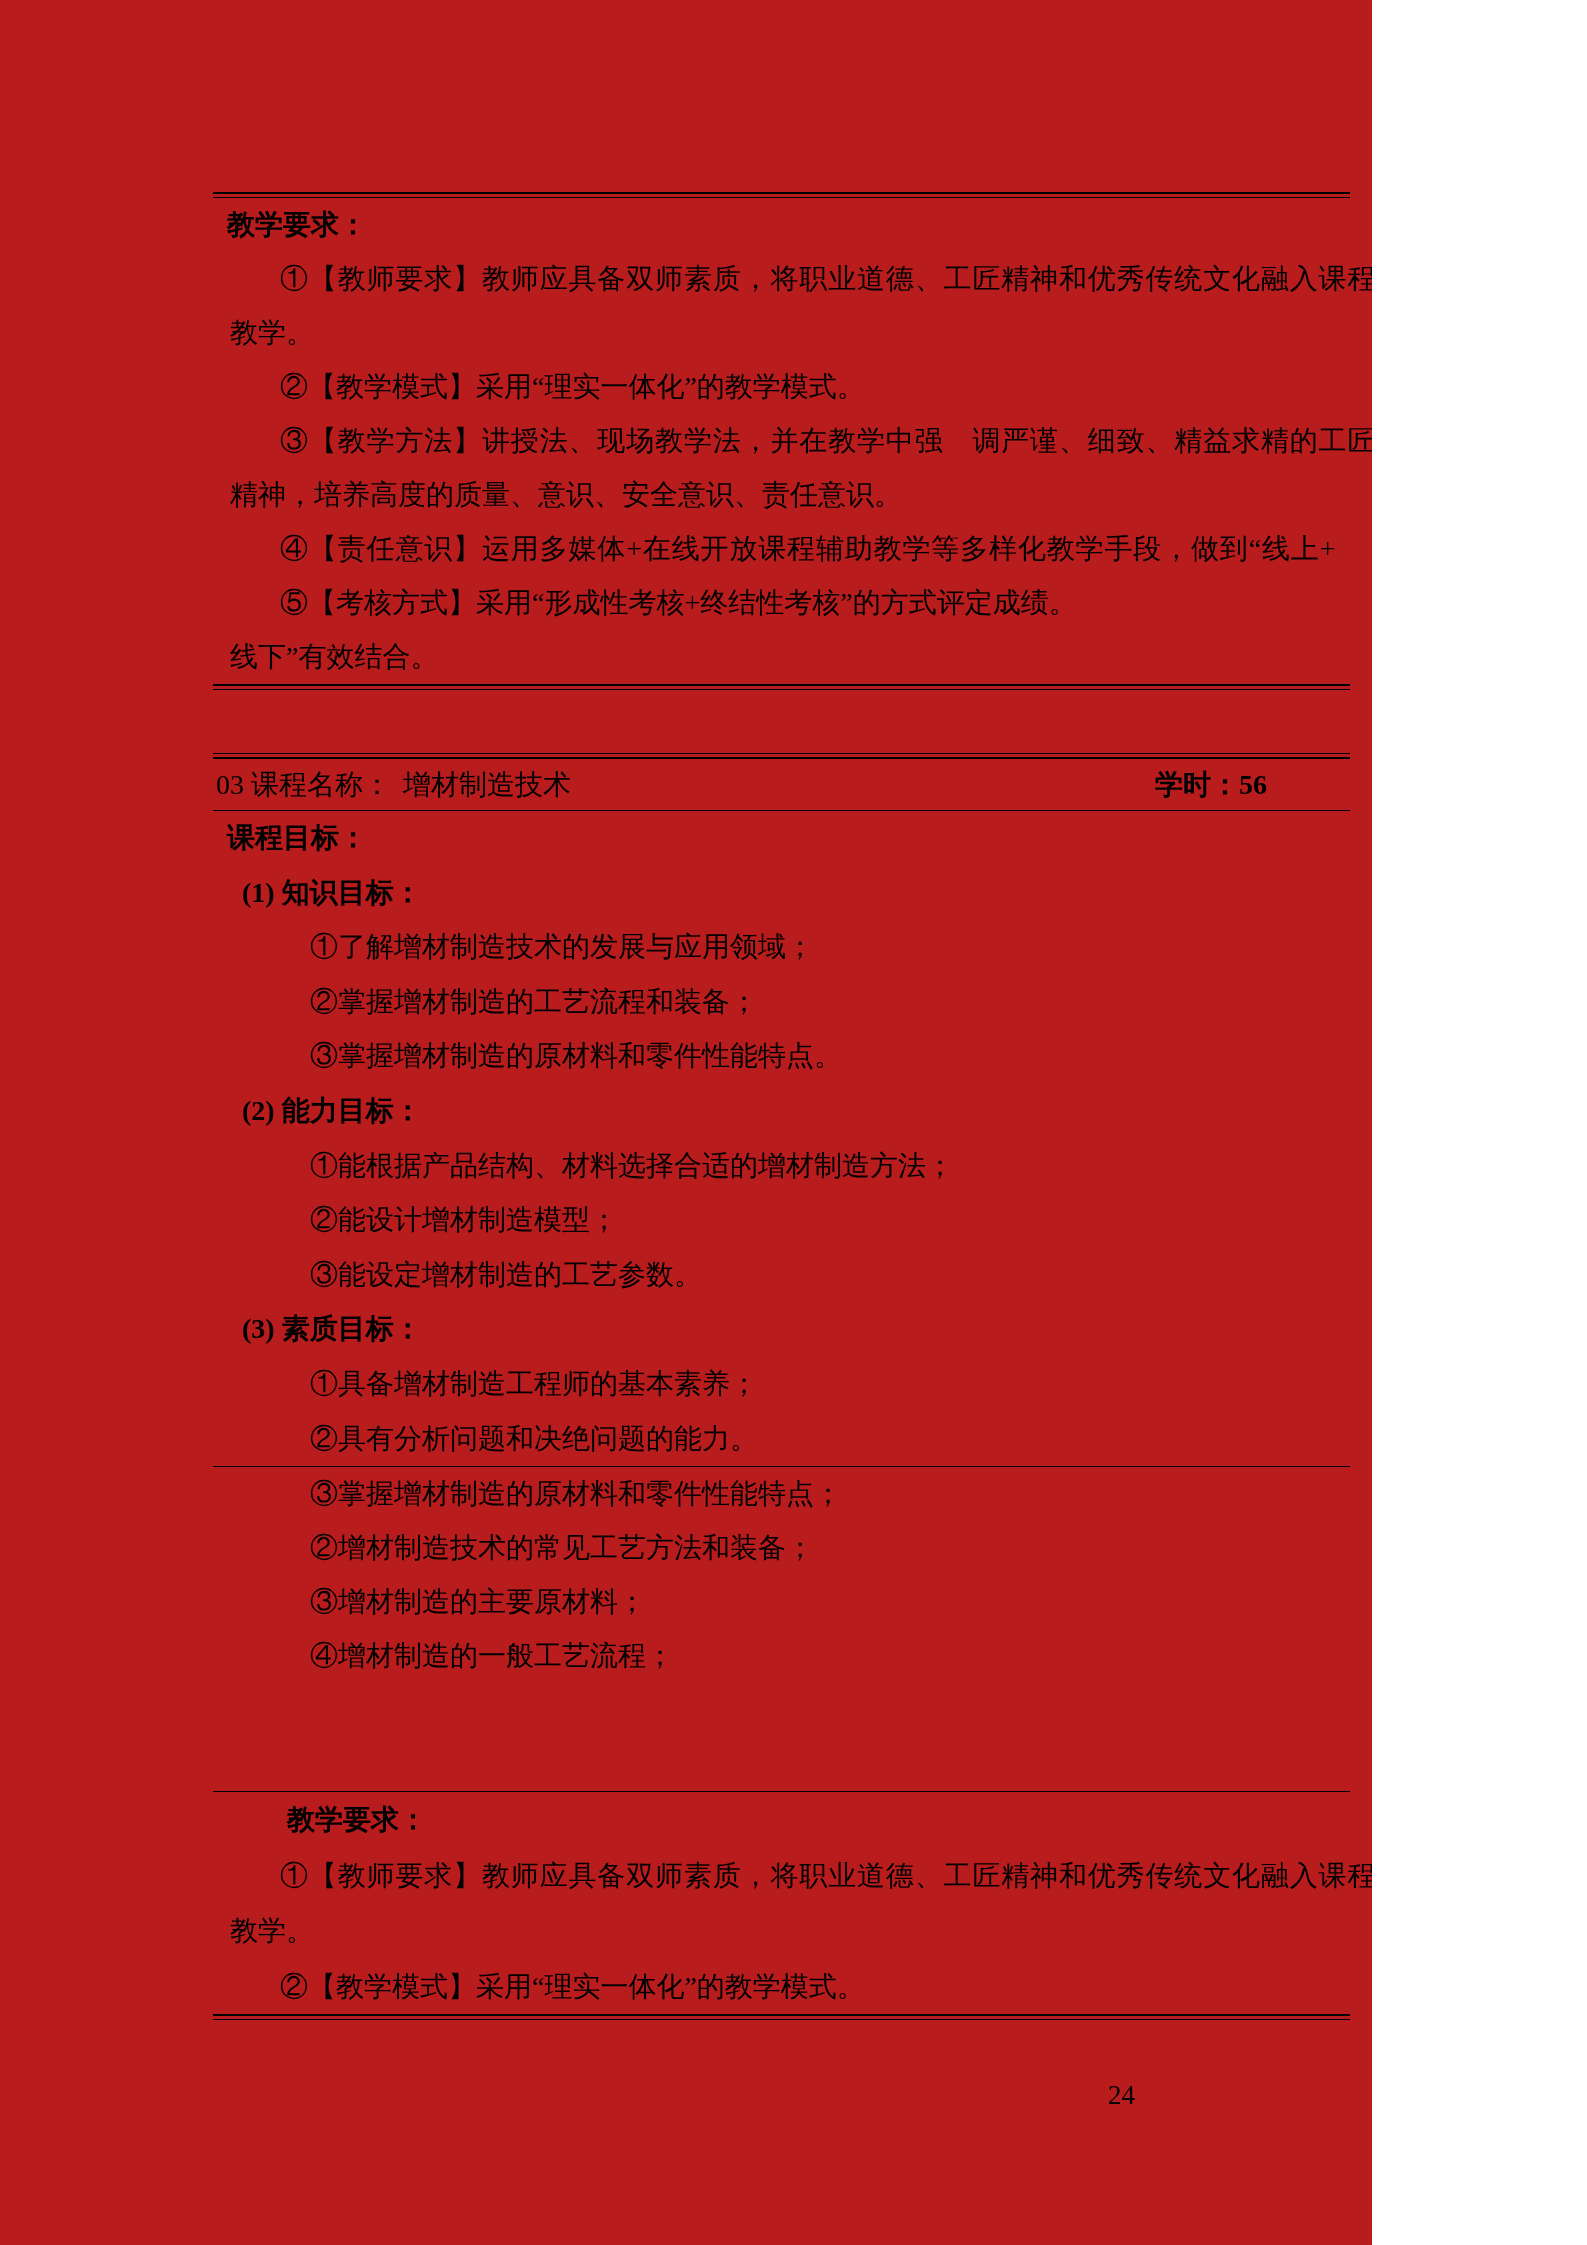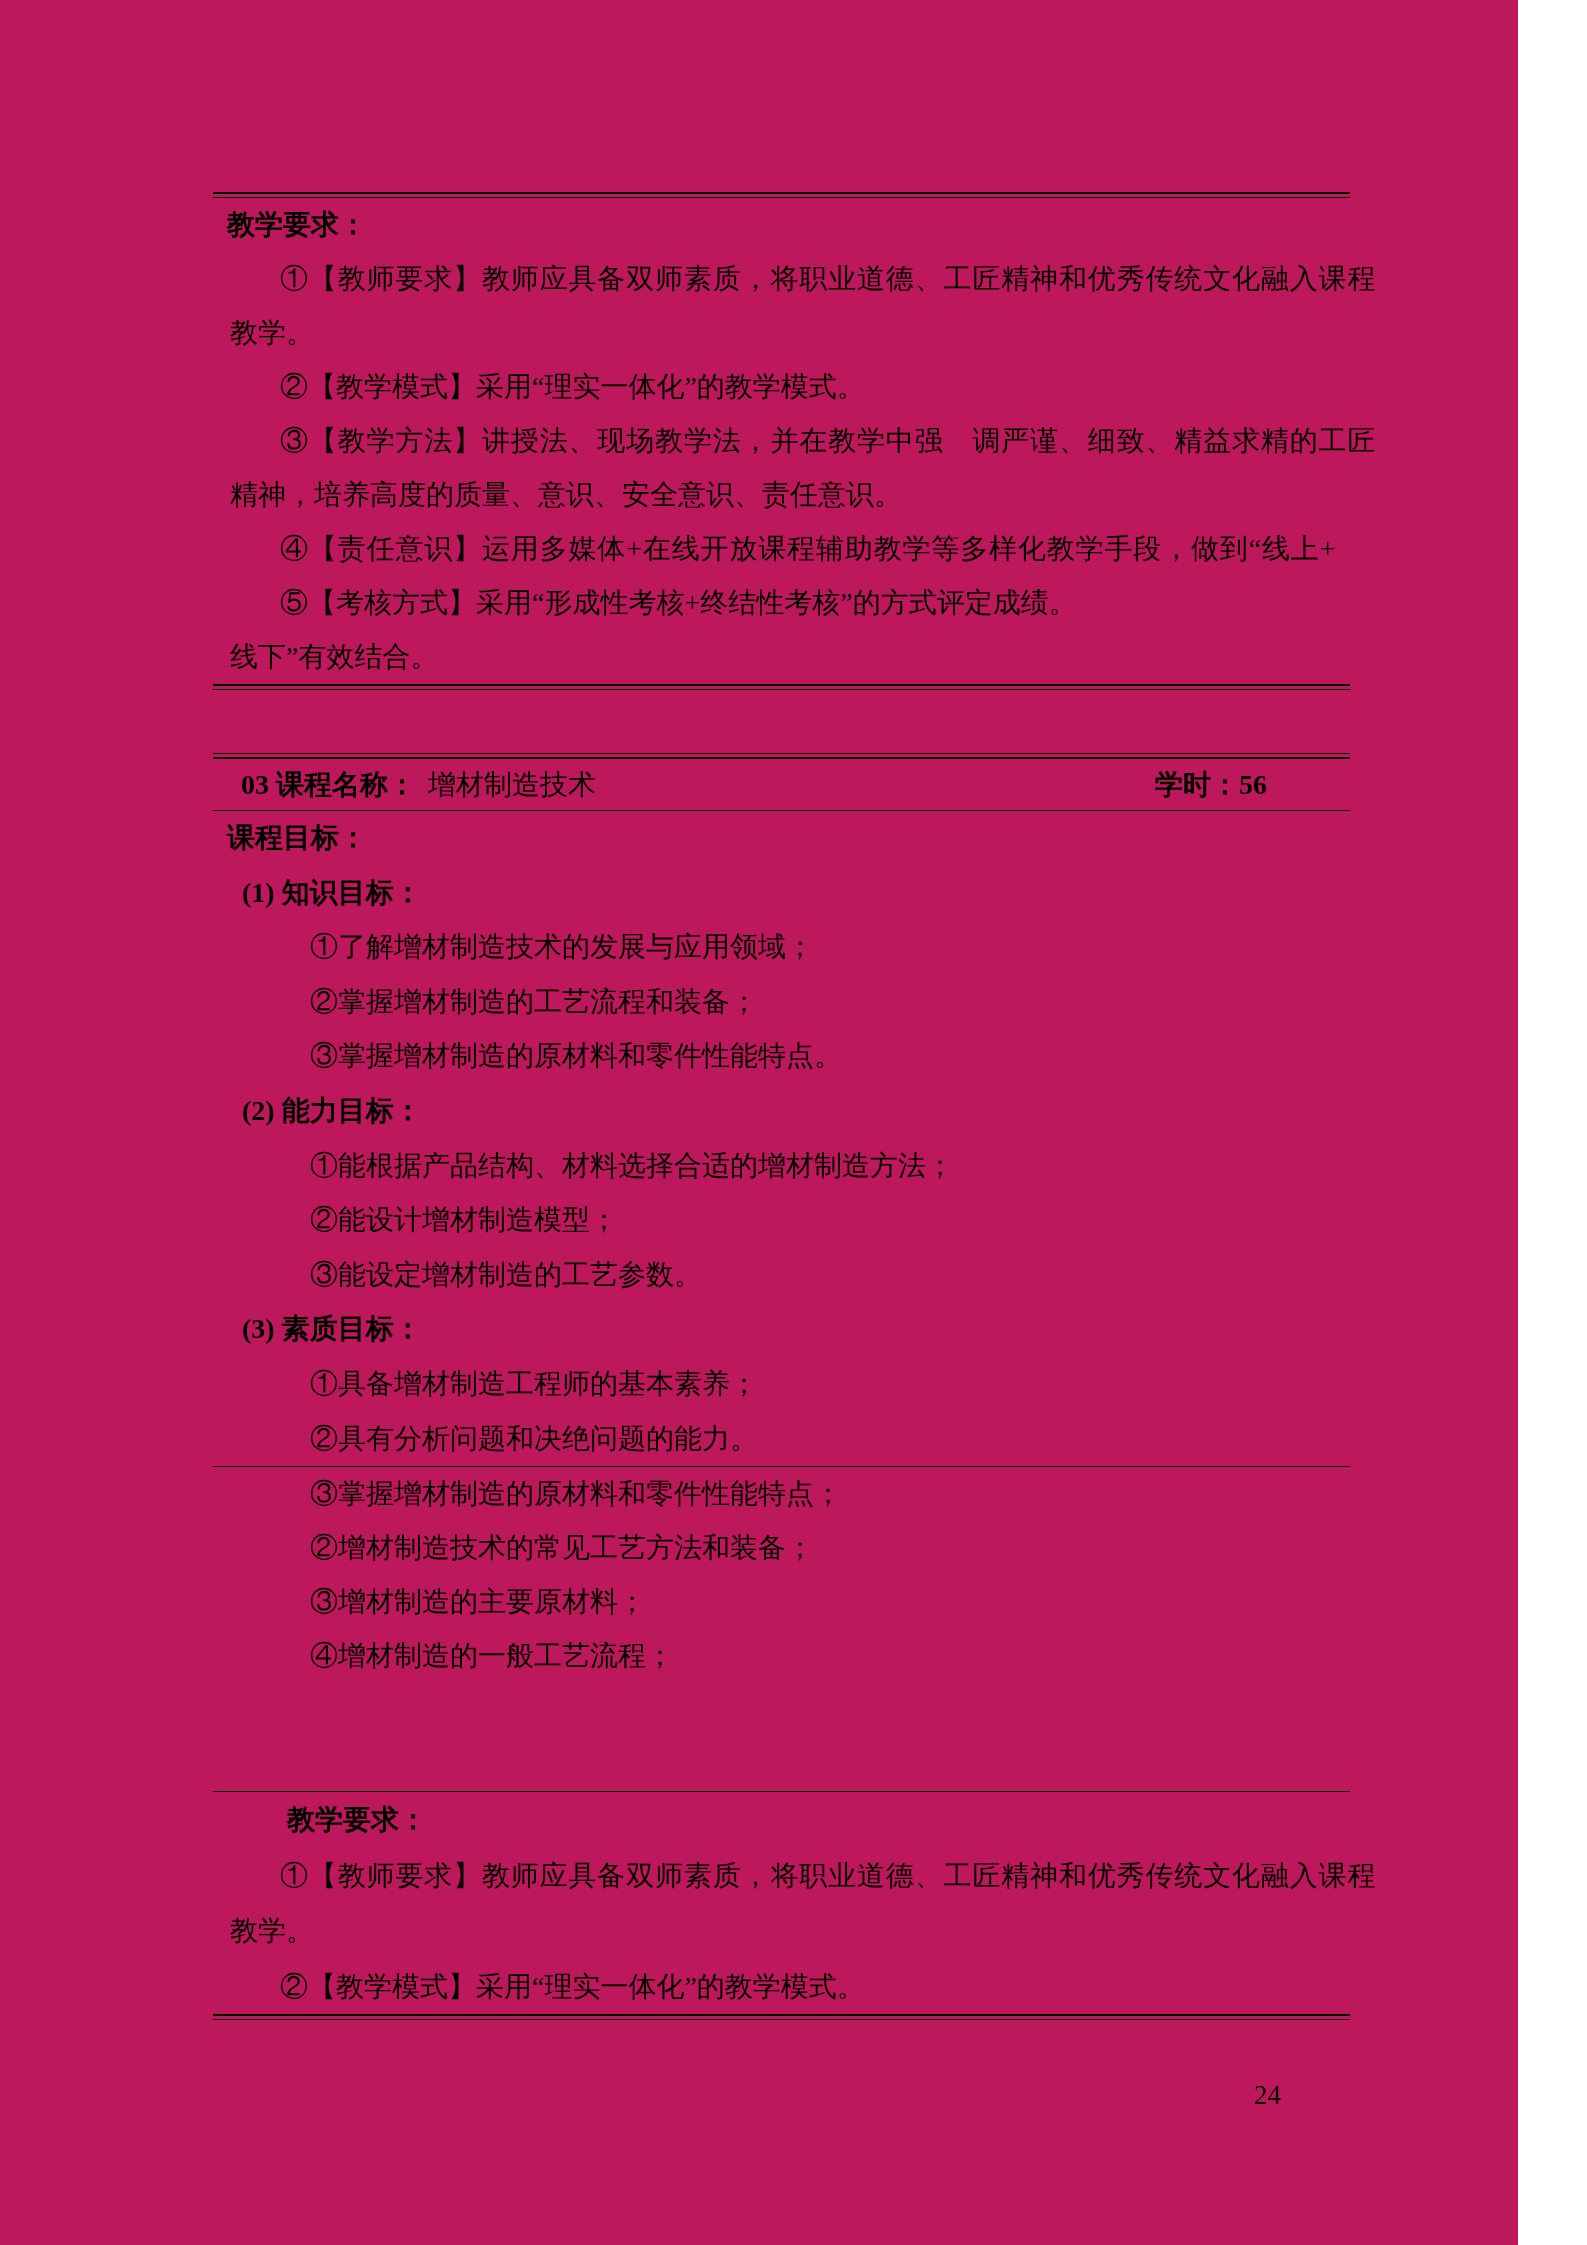--- a/index.html
+++ b/index.html
@@ -1,19 +1,19 @@
 <!DOCTYPE html>
 <html><head>
 <meta charset="utf-8">
 <style>
   html,body{margin:0;padding:0;background:#ffffff;}
   .page{
     position:relative;
-    width:1518px;height:2245px;
-    background:#be185d;
+    width:1372px;height:2245px;
+    background:#b91c1c;
     font-family:"Liberation Serif","DejaVu Serif",serif;
     color:#000;
     overflow:hidden;
   }
   .content{
     position:absolute;left:213px;top:192px;width:1137px;
     font-size:28px;
   }
   
   .rule{width:100%;}
@@ -32,21 +32,21 @@
   
   .line{white-space:nowrap;}
   .h1{font-weight:700;margin-left:14px;}
   .h2{font-weight:700;margin-left:74px;}
   .sub{font-weight:700;margin-left:29px;}
   .item{margin-left:97px;}
   .p1{margin-left:67px;}
   .cont{margin-left:17px;}
   .j{letter-spacing:0.85px;}
   
-  .head .lbl{font-weight:700;margin-left:28px;}
+  .head .lbl{font-weight:400;margin-left:3px;}
   .head .cname{margin-left:12px;}
   .head .hours{position:absolute;left:942px;top:0;font-weight:700;}
   
   .pageno{
     position:absolute;right:237px;top:2080px;
     font-size:27px;line-height:30px;
     font-family:"Liberation Serif","DejaVu Serif",serif;
   }
 </style>
 </head>

